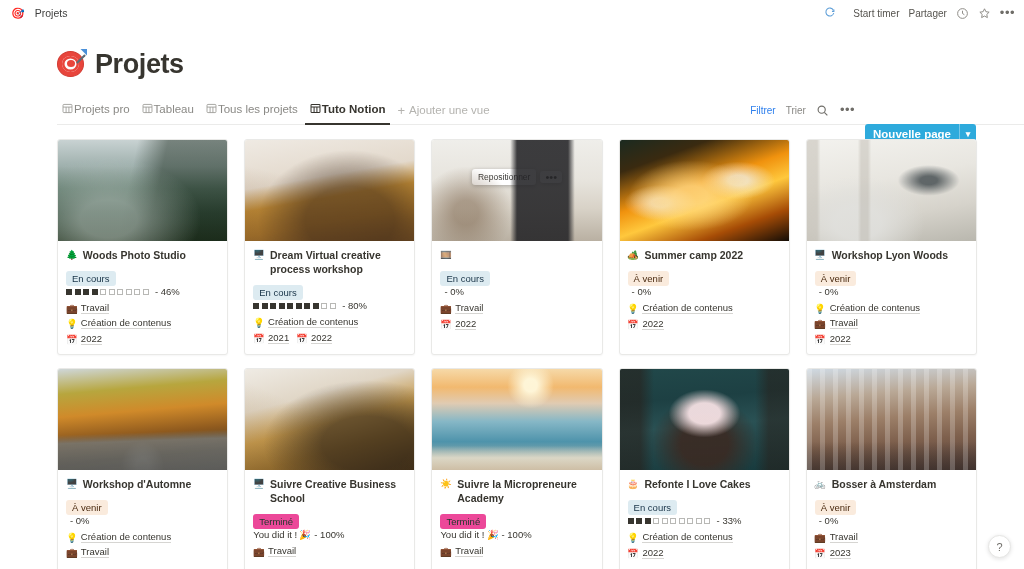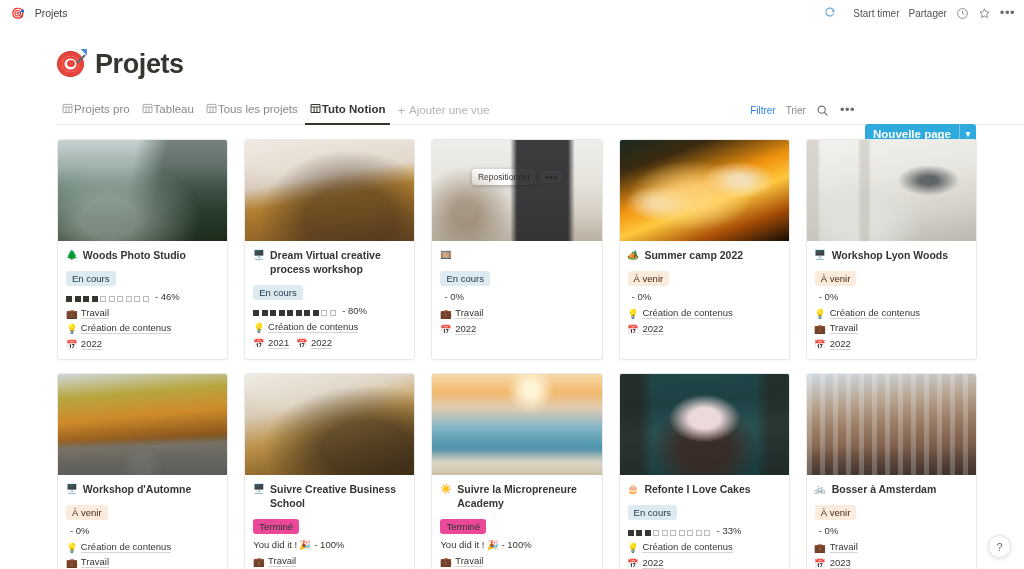--- a/index.html
+++ b/index.html
@@ -114,26 +114,26 @@
   .card-img { height: 101px; width: 100%; position: relative; background: #ddd; }
   .card-body { padding: 7px 8px 9px 8px; }
   .card-title {
     display: flex; gap: 5px; align-items: flex-start;
     font-size: 10.5px; font-weight: 600; line-height: 14px; color: #37352f;
     margin-bottom: 6px;
   }
   .card-emoji { font-size: 9.5px; line-height: 14px; flex: 0 0 auto; }
   .badge {
     display: inline-block; font-size: 9.5px; line-height: 13px;
-    padding: 1px 6px; border-radius: 3px; margin-bottom: 5px;
+    padding: 1px 6px; border-radius: 3px; 
   }
   .badge.encours { background: #ddebf1; color: #183347; }
   .badge.avenir  { background: #faebdd; color: #49290e; }
   .badge.termine { background: #ec4899; color: #1c3829; }
-  .progress-row { display: flex; align-items: flex-end; font-size: 9.5px; color: #37352f; margin-bottom: 5px; gap: 1px; }
+  .progress-row { display: flex; align-items: center; font-size: 9.5px; color: #37352f; margin-bottom: 5px; gap: 1px; }
   .sq { width: 6px; height: 6px; display: inline-block; margin-right: 1.5px; }
   .sq.on { background: #37352f; }
   .sq.off { background: #fff; box-shadow: inset 0 0 0 1px #b8b8b5; }
   .pct { margin-left: 4px; white-space: nowrap; }
   .done-text { font-size: 9.5px; color: #37352f; margin-bottom: 5px; }
   .tag-row { display: flex; flex-wrap: wrap; align-items: center; gap: 3px 7px; margin-bottom: 4px; }
   .tag { display: inline-flex; align-items: center; gap: 3px; font-size: 9.5px; color: #37352f; }
   .tag-txt { border-bottom: 1px solid #d6d5d2; }
   .date-row { display: flex; gap: 7px; }
   .date { display: inline-flex; align-items: center; gap: 3px; font-size: 9.5px; color: #37352f; }

